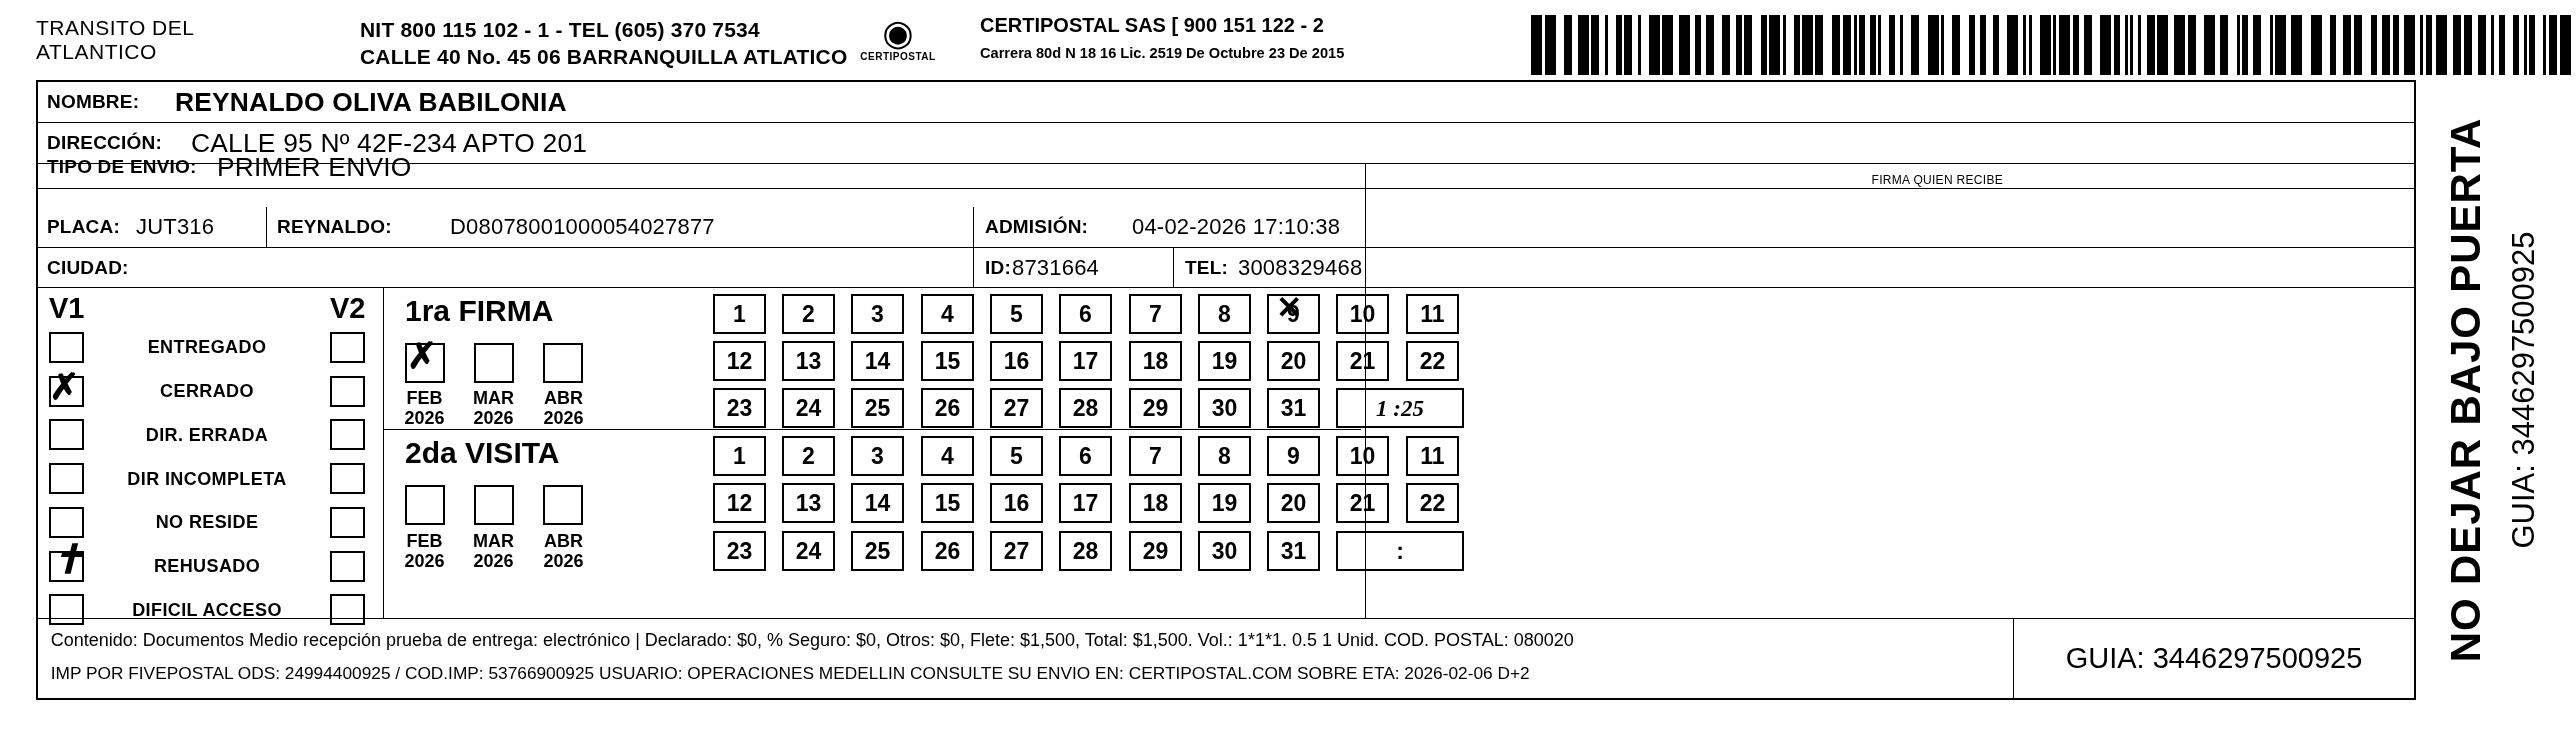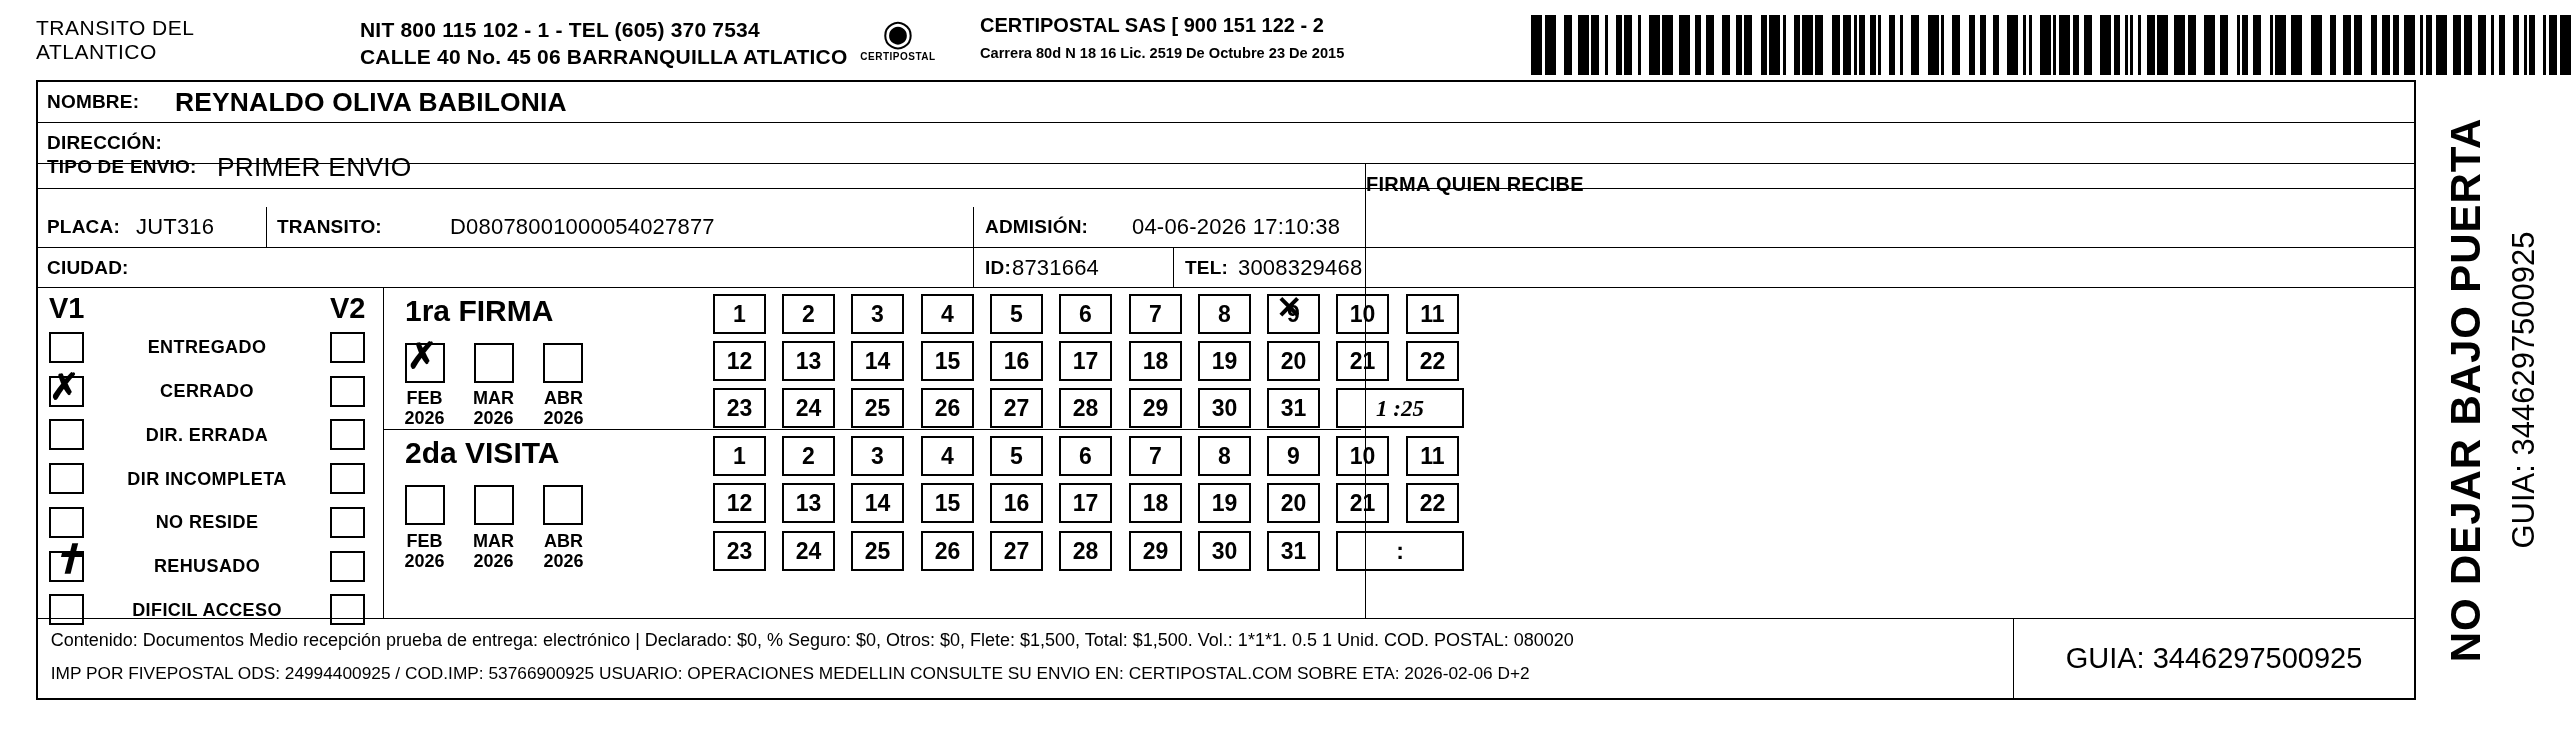--- a/index.html
+++ b/index.html
@@ -32,21 +32,21 @@
   .r3{top:64px;height:43px;}
   .r4{top:125px;height:41px;}
   .r5{top:166px;height:40px;}
   .cellpad{position:absolute;top:50%;transform:translateY(-50%);white-space:nowrap;}
 
   .vline{position:absolute;width:0;border-left:1.8px solid #000;}
 
   
   .firma{position:absolute;left:1327px;top:82px;width:638px;bottom:80px;border-left:1.8px solid #000;box-sizing:border-box;}
   .obs{position:absolute;left:1965px;top:82px;width:219px;bottom:80px;border-left:1.8px solid #000;box-sizing:border-box;}
-  .panel-title{position:absolute;top:9px;left:0;width:100%;text-align:left;font-size:20px;font-weight:bold;letter-spacing:0.3px;}
+  .panel-title{position:absolute;top:9px;left:0;width:100%;text-align:right;font-size:12px;font-weight:normal;letter-spacing:0.3px;}
 
   
   .vblock{position:absolute;left:0;top:206px;width:345px;bottom:80px;}
   .vh{position:absolute;top:3.6px;font-size:29px;font-weight:bold;}
   .chk{position:absolute;width:35px;height:31px;border:2.7px solid #000;box-sizing:border-box;}
   .vlabel{position:absolute;font-size:18px;font-weight:bold;letter-spacing:0.4px;text-align:center;width:210px;}
 
   
   .visit{position:absolute;font-size:30px;font-weight:bold;}
   .mbox{position:absolute;width:40px;height:40px;border:2.7px solid #000;box-sizing:border-box;}
@@ -182,36 +182,37 @@
 
   <div class="frame">
 
     <div class="row r1">
       <span class="cellpad lbl" style="left:9px;">NOMBRE:</span>
       <span class="cellpad val" style="left:137px;font-weight:bold;">REYNALDO OLIVA BABILONIA</span>
     </div>
 
     <div class="row r2">
       <span class="cellpad lbl" style="left:9px;">DIRECCIÓN:</span>
+      <span class="cellpad val" style="left:153px;">CALLE 95 Nº 42F-234 APTO 201</span>
     </div>
 
     <div class="row r3">
       <span class="cellpad lbl" style="left:9px;">TIPO DE ENVIO:</span>
       <span class="cellpad val" style="left:179px;">PRIMER ENVIO</span>
     </div>
 
     <div class="row r4">
       <span class="cellpad lbl" style="left:9px;">PLACA:</span>
       <span class="cellpad val vsmall" style="left:98px;">JUT316</span>
       <div class="vline" style="left:228px;top:0;height:41px;"></div>
-      <span class="cellpad lbl" style="left:239px;">TRANSITO:</span>
+      <span class="cellpad lbl" style="left:239px;">REYNALDO:</span>
       <span class="cellpad val vsmall" style="left:412px;">D08078001000054027877</span>
       <div class="vline" style="left:935px;top:0;height:41px;"></div>
       <span class="cellpad lbl" style="left:947px;">ADMISIÓN:</span>
-      <span class="cellpad val vsmall" style="left:1094px;">04-06-2026 17:10:38</span>
+      <span class="cellpad val vsmall" style="left:1094px;">04-02-2026 17:10:38</span>
     </div>
 
     <div class="row r5">
       <span class="cellpad lbl" style="left:9px;">CIUDAD:</span>
       <div class="vline" style="left:935px;top:0;height:40px;"></div>
       <span class="cellpad lbl" style="left:947px;">ID:</span>
       <span class="cellpad val vsmall" style="left:974px;">8731664</span>
       <div class="vline" style="left:1135px;top:0;height:40px;"></div>
       <span class="cellpad lbl" style="left:1147px;">TEL:</span>
       <span class="cellpad val vsmall" style="left:1200px;">3008329468</span>

